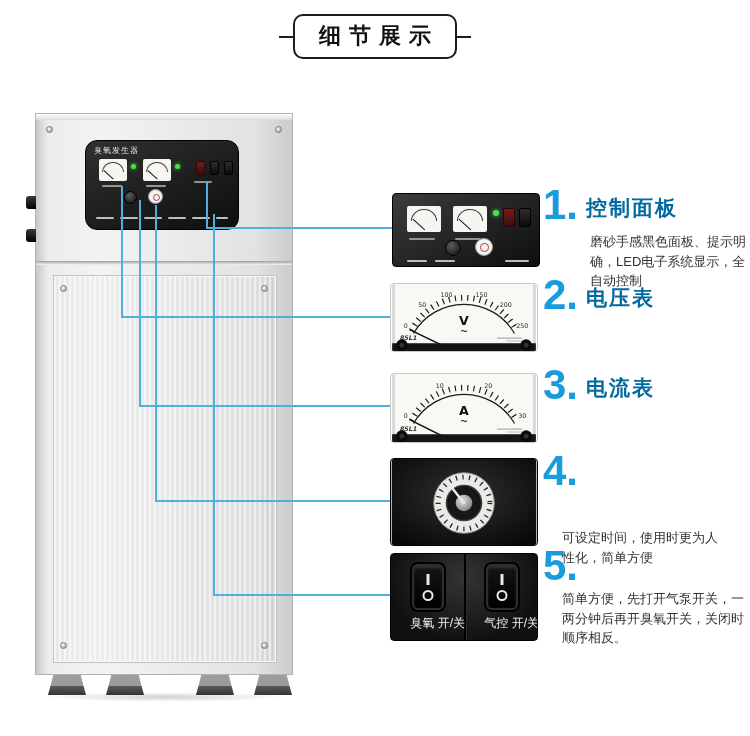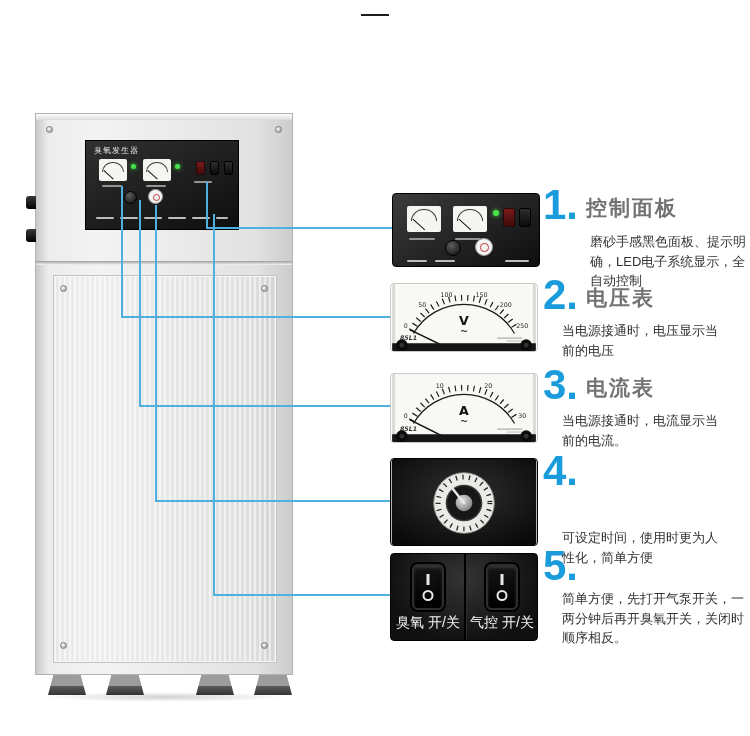--- a/index.html
+++ b/index.html
@@ -39,21 +39,21 @@
     position:absolute; top:675px; width:38px; height:20px;
     background:linear-gradient(#9c9c9c 0 55%, #5a5a5a 55%, #353535);
     clip-path:polygon(14% 0, 86% 0, 100% 100%, 0 100%);
   }
   .floor-shadow { position:absolute; left:42px; top:692px; width:246px; height:10px;
     background:radial-gradient(ellipse at center, rgba(0,0,0,0.18), rgba(0,0,0,0) 70%); }
 
   
   .cpanel {
     position:absolute; left:49px; top:26px; width:152px; height:88px;
-    background:linear-gradient(155deg,#303030,#0e0e0e); border:1px solid #000; border-radius:0;
+    background:linear-gradient(155deg,#303030,#0e0e0e); border:1px solid #000; border-radius:12px;
   }
   .cpanel-label { position:absolute; left:8px; top:4px; font-size:8px; color:#e9e9e9; letter-spacing:1px; }
   .meter-face { position:absolute; background:#f5f5f1; border-radius:2px; }
   .meter-face::before {
     content:""; position:absolute; left:12%; right:12%; top:13%; height:42%;
     border:1px solid #3a3a3a; border-bottom:none; border-radius:50% 50% 0 0 / 100% 100% 0 0;
   }
   .meter-face::after {
     content:""; position:absolute; left:50%; bottom:10%; width:1px; height:60%;
     background:#111; transform-origin:50% 100%; transform:rotate(-48deg);
@@ -82,43 +82,46 @@
 
   .t5-divider { position:absolute; left:73px; top:0; width:2px; height:100%; background:#000; box-shadow:1px 0 0 #2c2c2c; }
   .rocker {
     position:absolute; top:10px; width:32px; height:46px; border-radius:6px;
     background:linear-gradient(#161616,#000); border:2px solid #2e2e2e; box-sizing:border-box;
     box-shadow:inset 0 2px 3px rgba(255,255,255,0.14), inset 0 -4px 5px rgba(0,0,0,0.85), 0 0 0 2px #000;
   }
   .rocker-i { position:absolute; top:8px; left:50%; transform:translateX(-50%); width:3px; height:11px; background:#e8e8e8; }
   .rocker-o { position:absolute; bottom:7px; left:50%; transform:translateX(-50%); width:11px; height:11px;
               border:2.5px solid #e8e8e8; border-radius:50%; box-sizing:border-box; }
-  .t5-label { position:absolute; bottom:8px; width:74px; text-align:center; color:#f2f2f2; font-size:14px; }
+  .t5-label { position:absolute; bottom:8px; width:74px; text-align:right; color:#f2f2f2; font-size:12px; }
   .t5-label.left { left:0; } .t5-label.right { left:74px; }
 
   
   .callout { position:absolute; display:flex; align-items:flex-start; }
   .num { font-size:42px; font-weight:bold; color:#1a9bdb; line-height:1; }
-  .ctitle { font-size:21px; font-weight:bold; color:#737373; margin:10px 0 0 8px; letter-spacing:2px; }
+  .ctitle { font-size:21px; font-weight:bold; color:#0369a1; margin:10px 0 0 8px; letter-spacing:2px; }
   .cdesc { position:absolute; font-size:13px; color:#333333; line-height:1.5; }
   .c1 { left:543px; top:184px; } .c2 { left:543px; top:274px; } .c3 { left:543px; top:364px; }
   .c4 { left:543px; top:450px; } .c5 { left:543px; top:545px; }
   .d1 { left:590px; top:232px; width:158px; }
   .d2 { left:562px; top:321px; width:158px; }
   .d3 { left:562px; top:411px; width:158px; }
   .d4 { left:562px; top:497px; width:158px;margin-top:31px; }
   .d5 { left:562px; top:589px; width:184px; }
 </style>
 </head>
 <body>
 
 <div class="page">
 
   <div class="header">
     <span class="rule"></span>
+    <div class="title-box">
+      <span>细节展示</span>
+    </div>
     <span class="rule"></span>
   </div>
 
   <div class="cabinet">
     <div class="cab-top"></div>
     <div class="cab-divider"></div>
     <div class="door-inset"></div>
 
     <div class="screw" style="left:10px; top:12px;"></div>
     <div class="screw" style="left:239px; top:12px;"></div>
@@ -283,18 +286,16 @@
     <span class="ctitle">电流表</span>
   </div>
   <div class="callout c4">
     <span class="num">4.</span>
   </div>
   <div class="callout c5">
     <span class="num">5.</span>
   </div>
 
   <div class="cdesc d1">磨砂手感黑色面板、提示明确，LED电子系统显示，全自动控制</div>
-  <div class="cdesc d2">当电源接通时，电压显示当前的电压</div>
-  <div class="cdesc d3">当电源接通时，电流显示当前的电流。</div>
   <div class="cdesc d4">可设定时间，使用时更为人性化，简单方便</div>
   <div class="cdesc d5">简单方便，先打开气泵开关，一两分钟后再开臭氧开关，关闭时顺序相反。</div>
 
 </div>
 
 </body></html>

